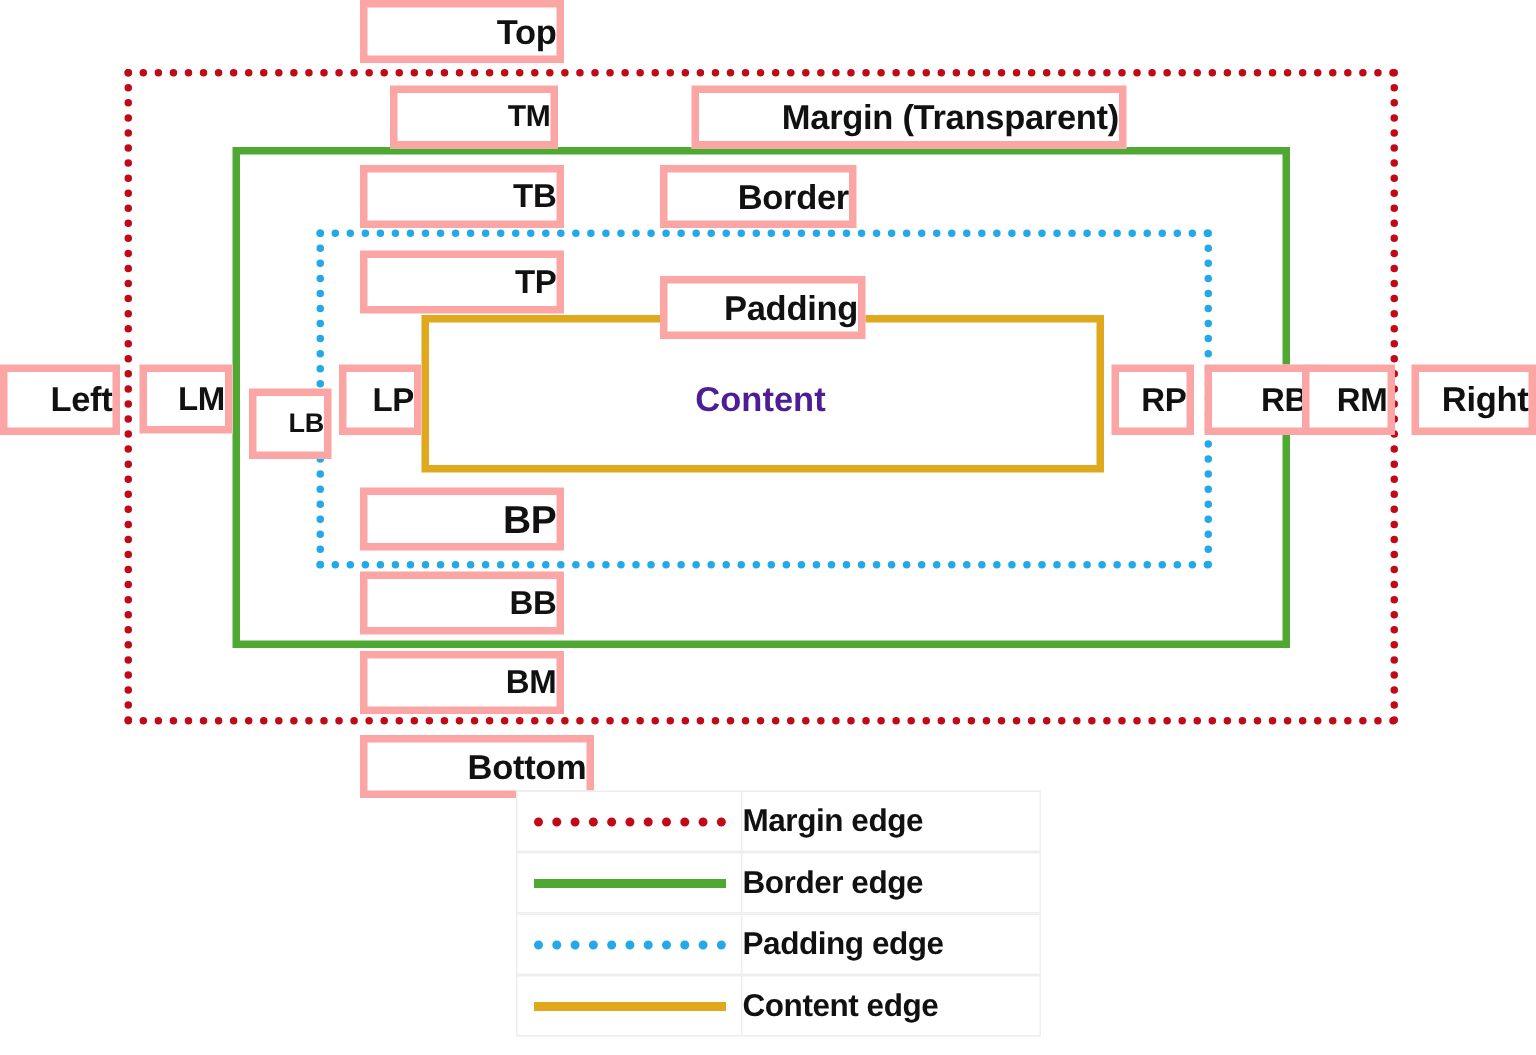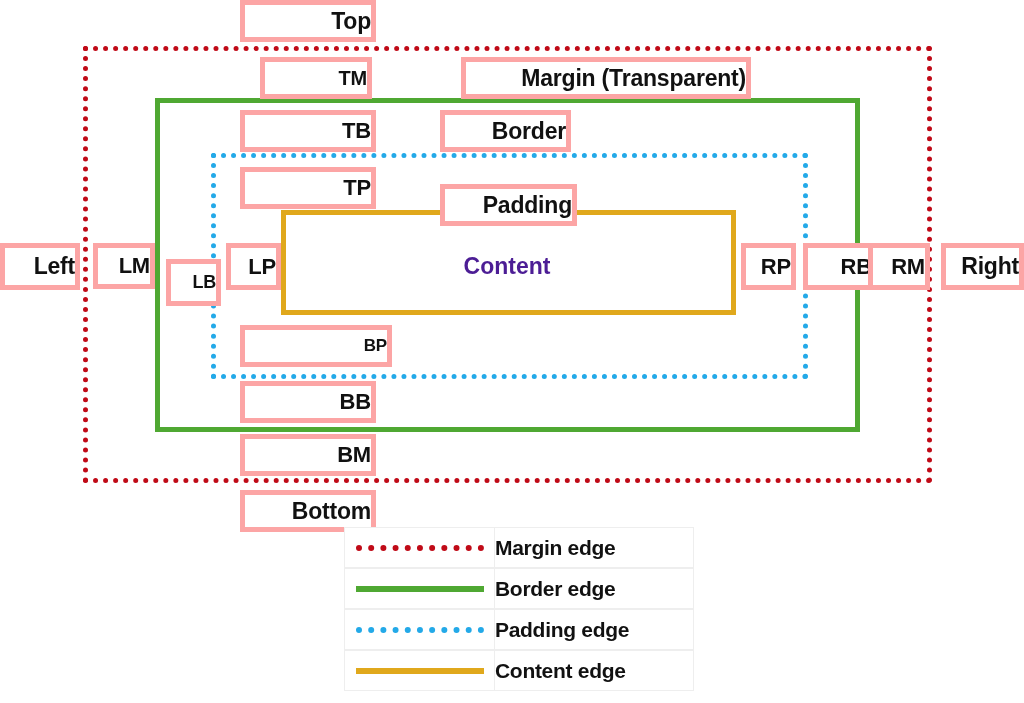--- a/index.html
+++ b/index.html
@@ -125,33 +125,33 @@
   </div>
 
   <div class="chip" style="left:240px; top:110px; width:136px; height:42px; font-size:22px;">
     <span>TB</span>
   </div>
 
   <div class="chip" style="left:240px; top:167px; width:136px; height:42px; font-size:22px;">
     <span>TP</span>
   </div>
 
-  <div class="chip" style="left:240px; top:325px; width:152px; height:42px; font-size:17px;">
+  <div class="chip" style="left:240px; top:325px; width:136px; height:42px; font-size:26px;">
     <span>BP</span>
   </div>
 
   <div class="chip" style="left:240px; top:381px; width:136px; height:42px; font-size:22px;">
     <span>BB</span>
   </div>
 
   <div class="chip" style="left:240px; top:434px; width:136px; height:42px; font-size:22px;">
     <span>BM</span>
   </div>
 
-  <div class="chip" style="left:240px; top:490px; width:136px; height:42px; font-size:23px;">
+  <div class="chip" style="left:240px; top:490px; width:156px; height:42px; font-size:23px;">
     <span>Bottom</span>
   </div>
 
   <div class="chip" style="left:0px;   top:243px; width:80px;  height:47px; font-size:23px;">
     <span>Left</span>
   </div>
 
   <div class="chip" style="left:93px;  top:243px; width:62px;  height:46px; font-size:22px;">
     <span>LM</span>
   </div>

